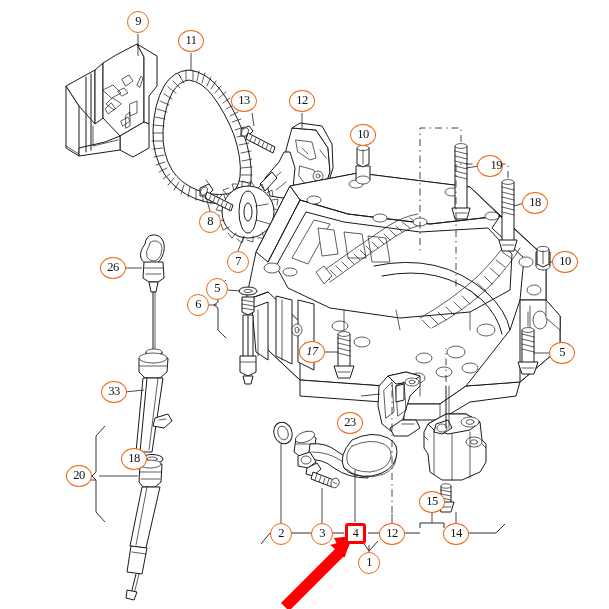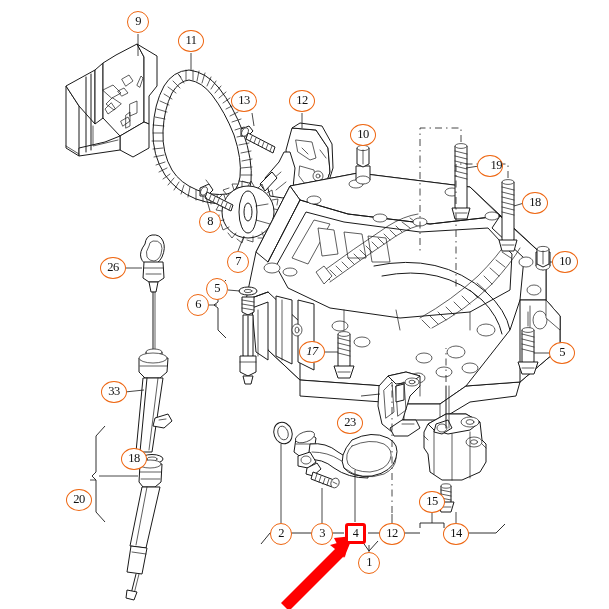--- a/index.html
+++ b/index.html
@@ -626,21 +626,21 @@
       <div class="callout" style="left: 238px; top: 262px;">7</div>
       <div class="callout wide" style="left: 565px; top: 262px;">10</div>
       <div class="callout wide" style="left: 113px; top: 268px;">26</div>
       <div class="callout" style="left: 217px; top: 289px;">5</div>
       <div class="callout" style="left: 198px; top: 305px;">6</div>
       <div class="callout wide" style="left: 312px; top: 352px; font-style: italic;">17</div>
       <div class="callout wide" style="left: 562px; top: 353px;">5</div>
       <div class="callout wide" style="left: 350px; top: 396px; margin-top: 16px;">23</div>
       <div class="callout wide" style="left: 114px; top: 392px;">33</div>
       <div class="callout wide" style="left: 134px; top: 459px;">18</div>
-      <div class="callout wide" style="left: 79px; top: 500px;">20</div>
+      <div class="callout wide" style="left: 79px; top: 476px;">20</div>
       <div class="callout" style="left: 281px; top: 534px;">2</div>
       <div class="callout" style="left: 322px; top: 534px;">3</div>
       <div class="callout boxed" style="left: 355px; top: 533px;">4</div>
       <div class="callout wide" style="left: 392px; top: 534px;">12</div>
       <div class="callout wide" style="left: 432px; top: 502px;">15</div>
       <div class="callout wide" style="left: 456px; top: 534px; text-align: center;">14</div>
       <div class="callout" style="left: 369px; top: 563px;">1</div>
     </div>
 
 </div>

